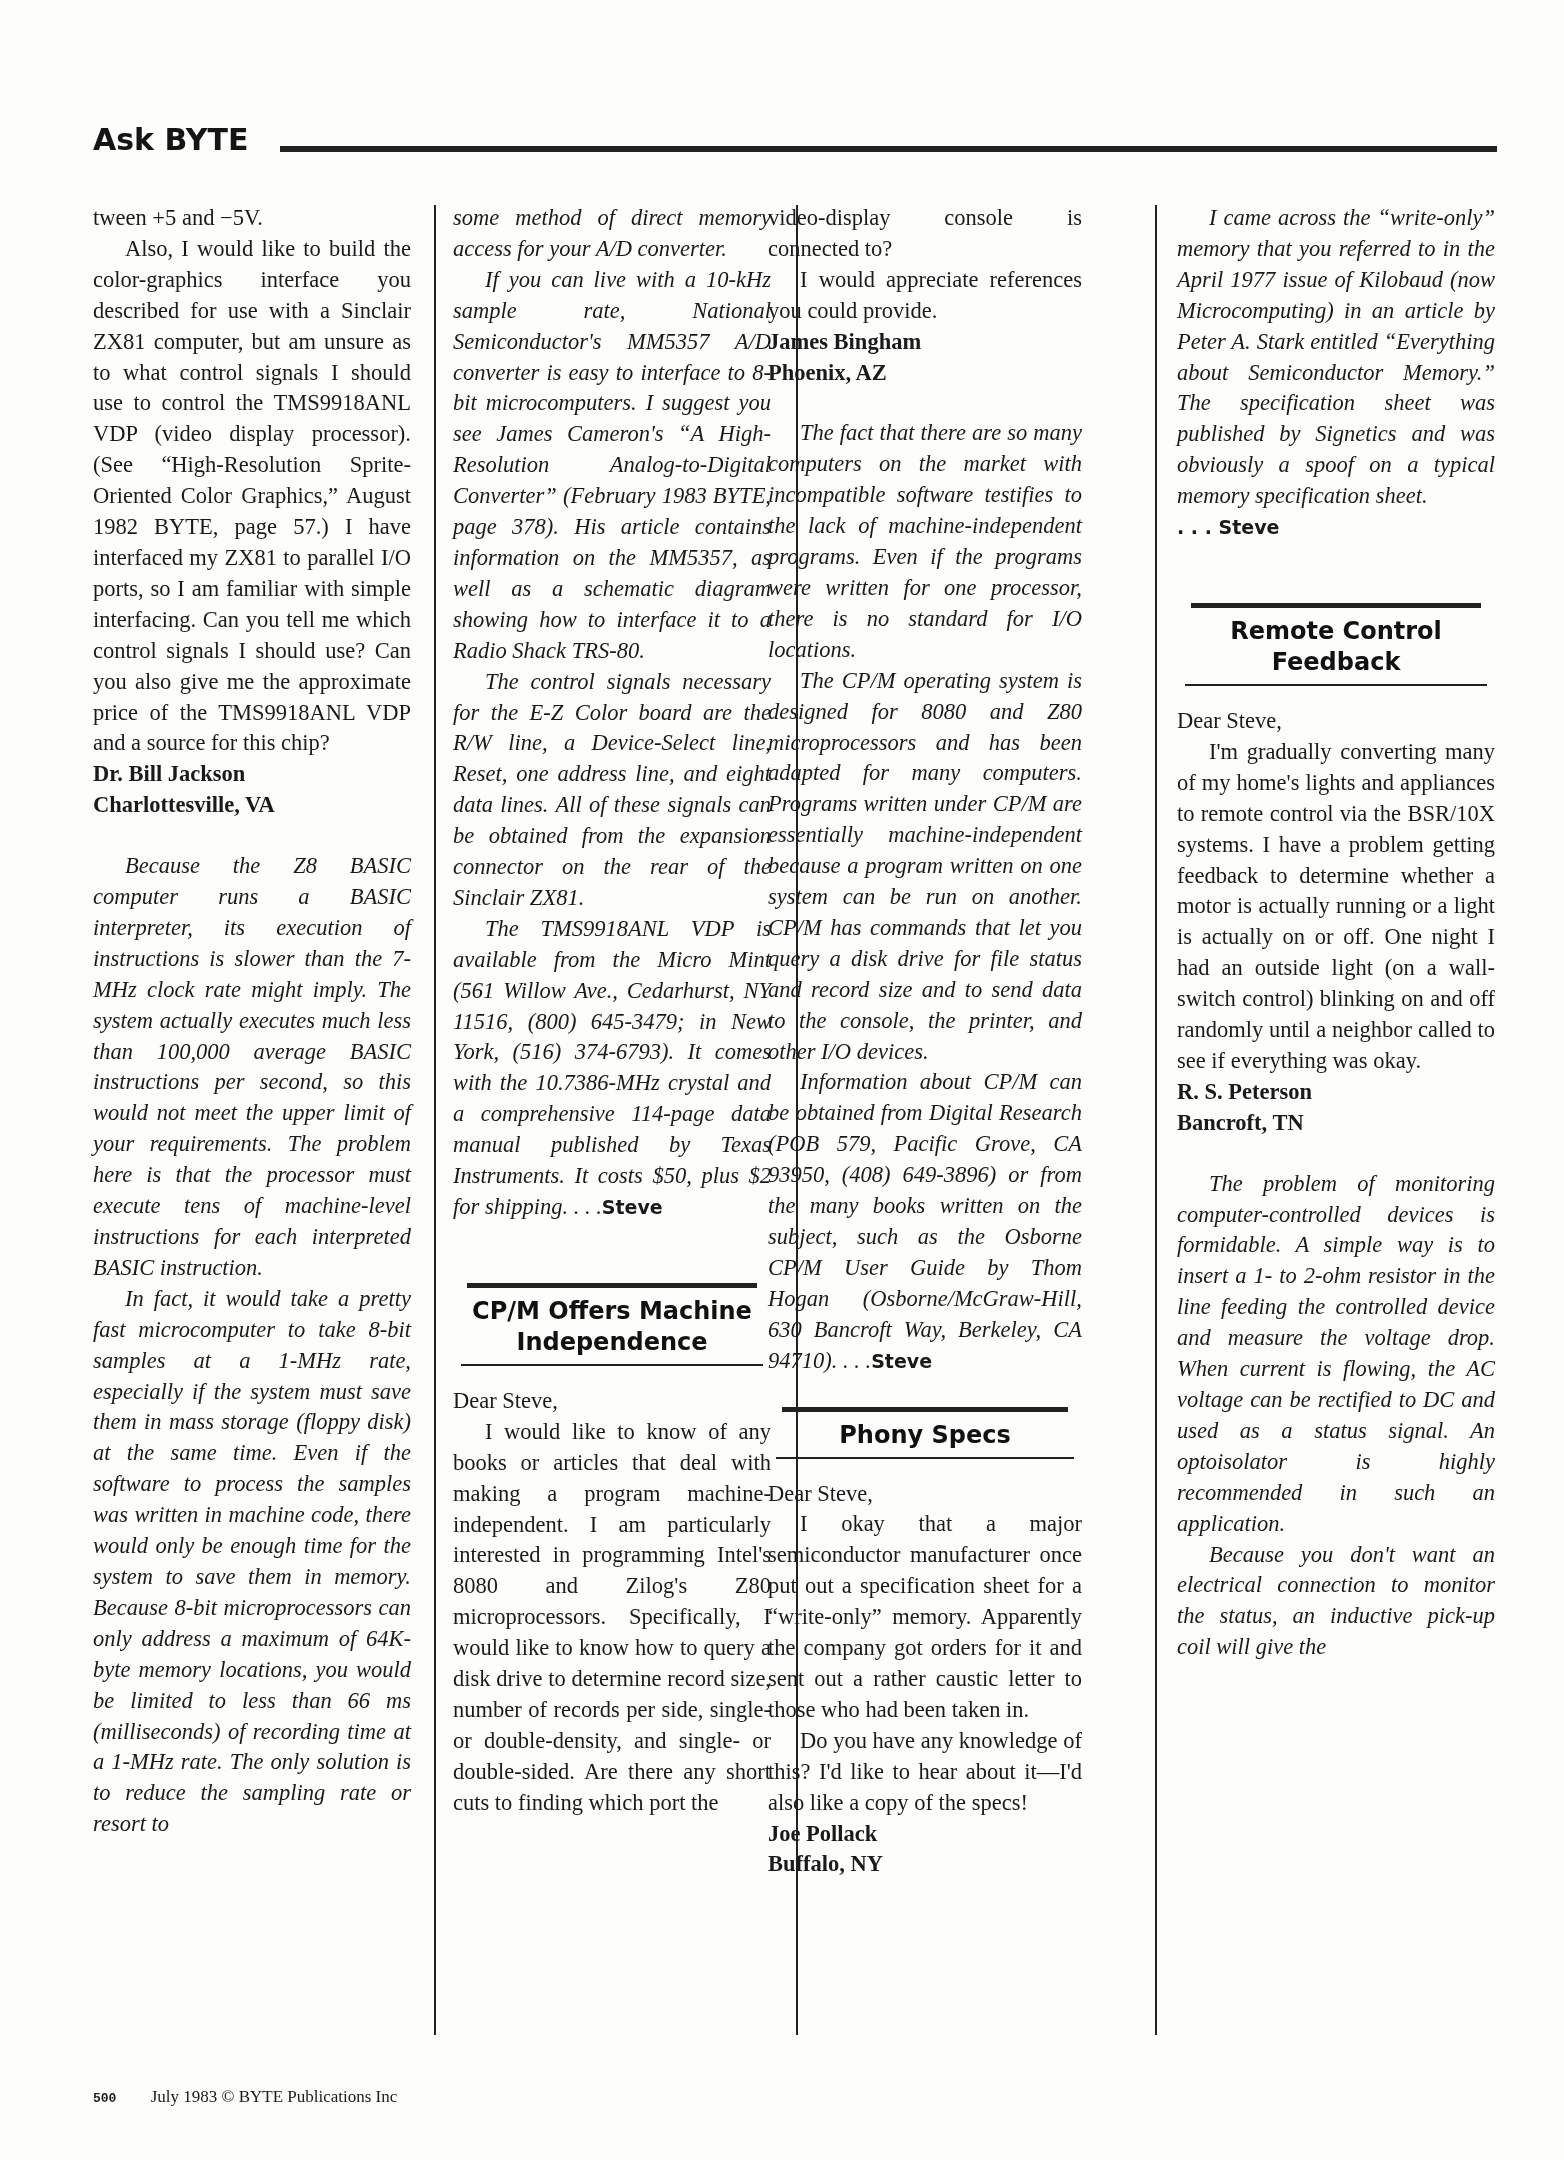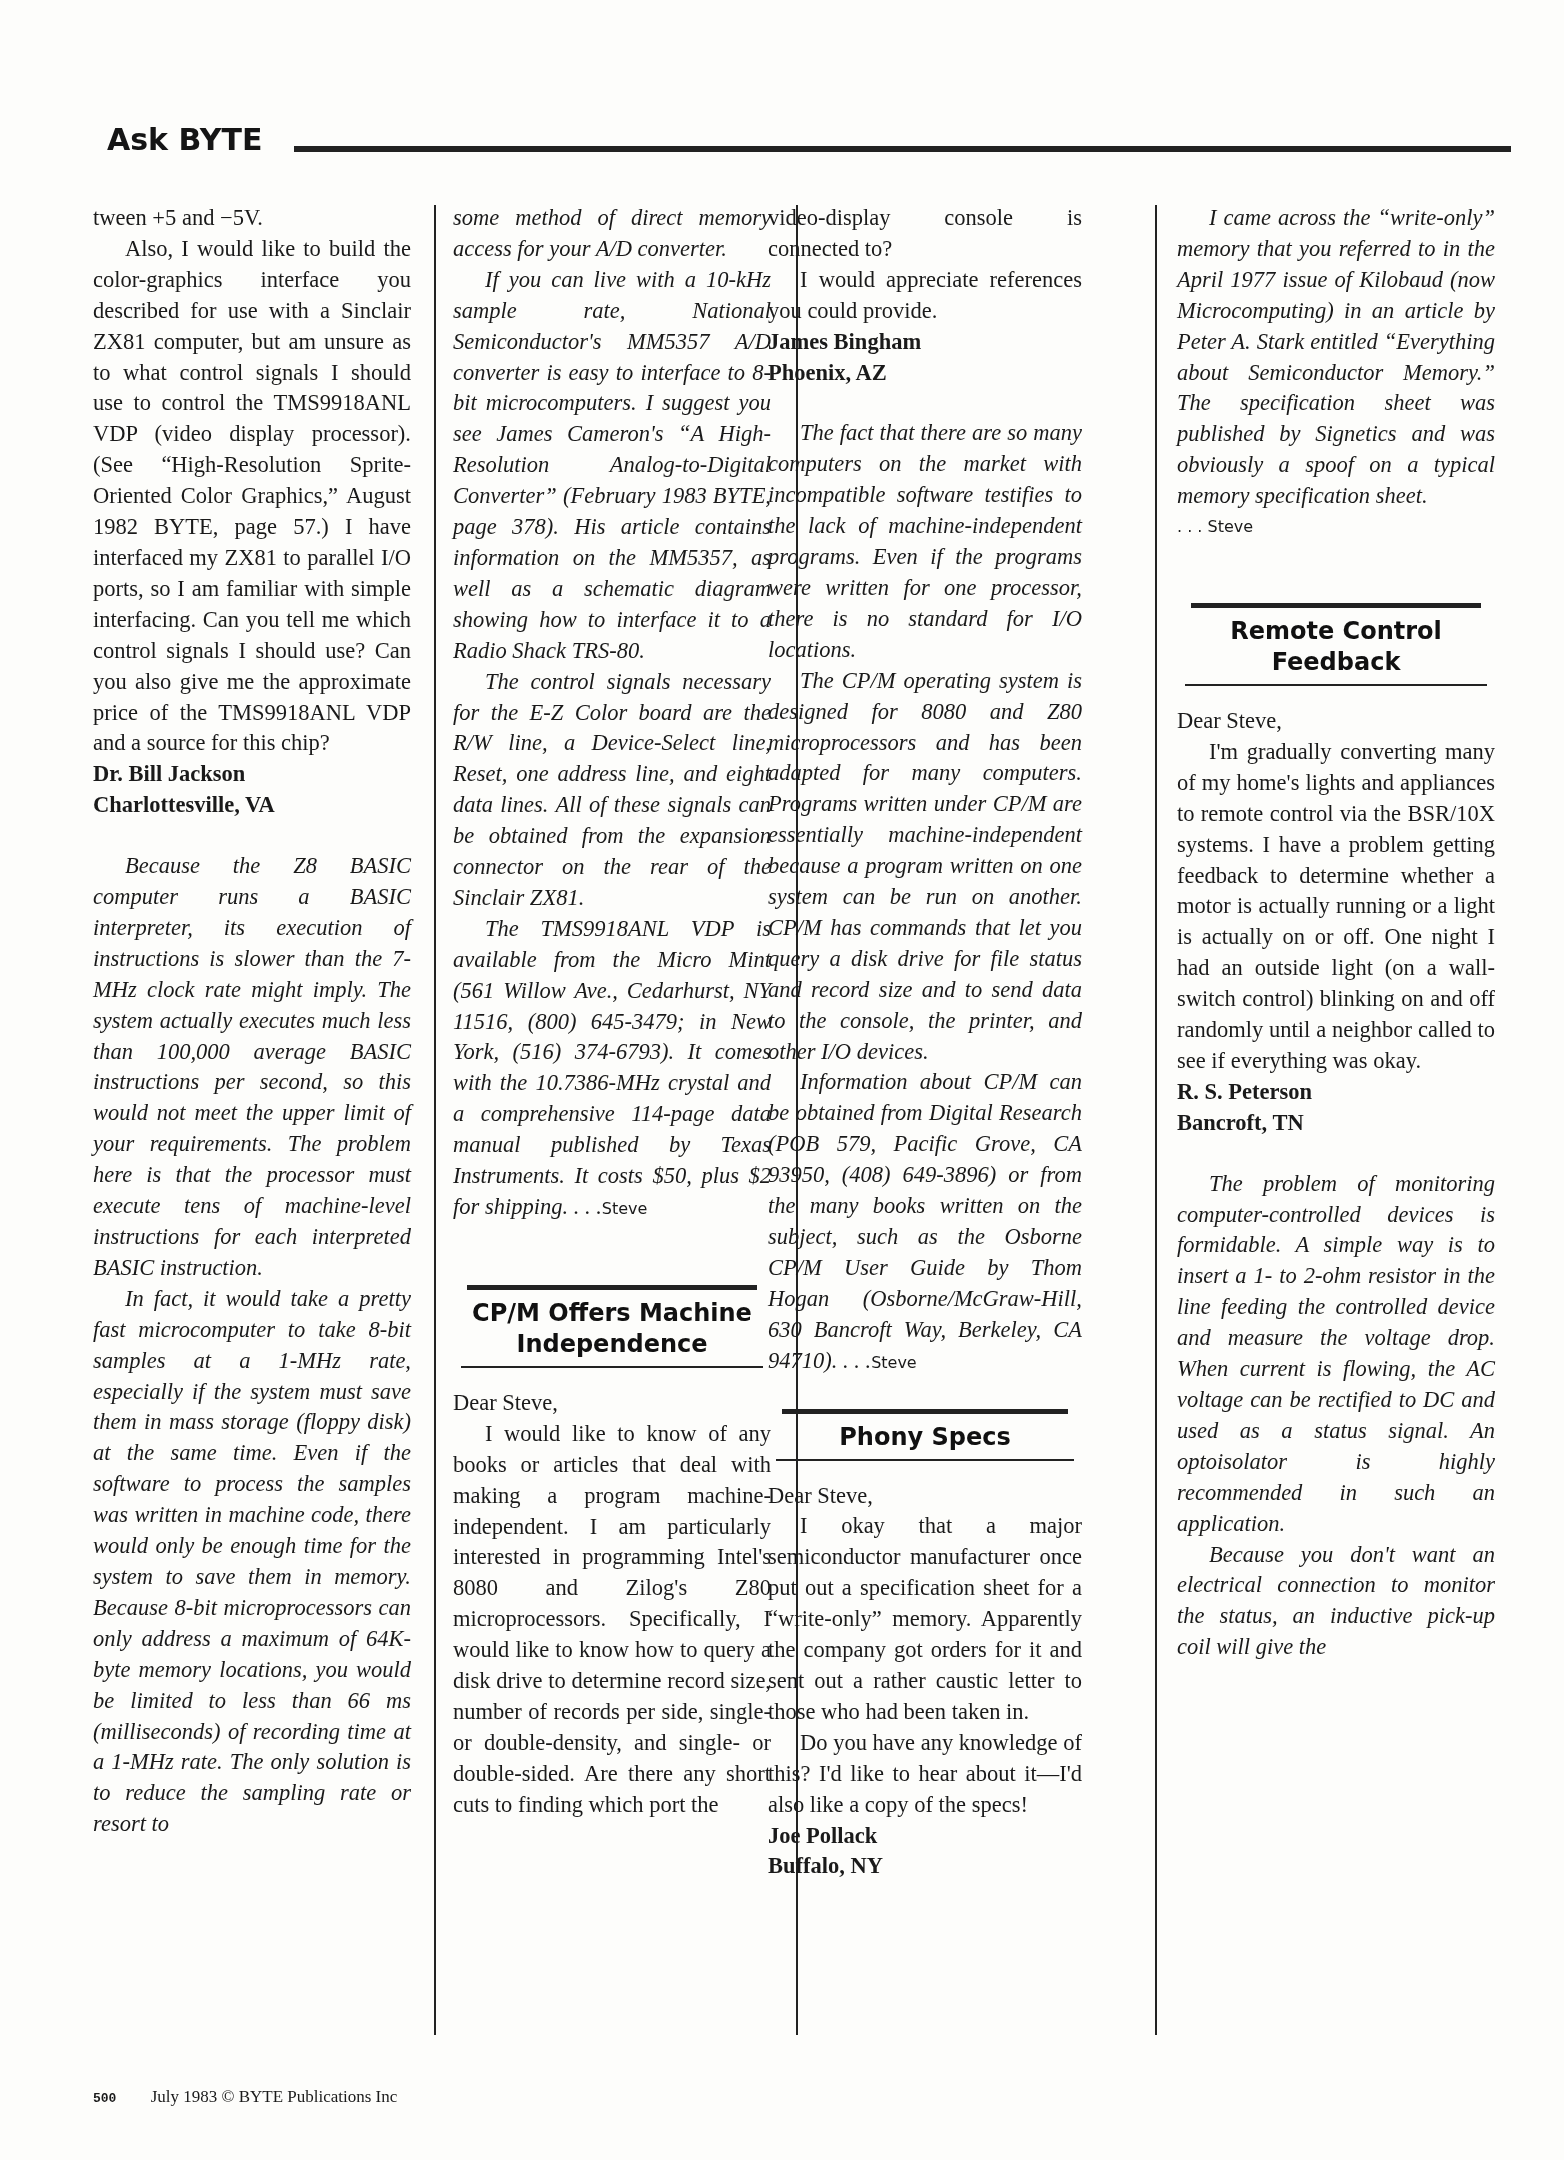--- a/index.html
+++ b/index.html
@@ -1,32 +1,32 @@
 <!DOCTYPE html>
 <html><head>
 <meta charset="utf-8">
 <style>
   html, body { margin:0; padding:0; background:#fdfdfb; }
   body { width:1564px; height:2160px; position:relative; overflow:hidden; color:#1a1a1a;
          font-family:"Liberation Serif", "DejaVu Serif", serif; }
-  .header { position:absolute; left:107px; top:120px; width:1404px; height:40px; }
+  .header { position:absolute; left:93px; top:120px; width:1404px; height:40px; }
   .header .title { position:absolute; left:0; top:0; font-family:"DejaVu Sans", sans-serif; font-weight:bold;
                    font-size:30px; letter-spacing:0px; line-height:40px; color:#151515; }
   .header .rule { position:absolute; left:187px; right:0; top:26px; height:6px; background:#222; }
   .col { position:absolute; top:203px; font-size:22.5px; line-height:30.9px; text-align:justify; }
   .c1 { left:93px; width:318px; }
   .c2 { left:453px; width:318px; }
   .c3 { left:768px; width:314px; }
   .c4 { left:1177px; width:318px; }
   .divider { position:absolute; width:2px; background:#222; }
   p { margin:0; }
   .ind { text-indent:32px; }
   .it { font-style:italic; }
   .sig { font-weight:bold; font-family:"Liberation Serif", serif; }
-  .steve { font-family:"DejaVu Sans", sans-serif; font-weight:normal; font-style:normal; font-size:16px; }
+  .steve { font-family:"DejaVu Sans", sans-serif; font-weight:bold; font-style:normal; font-size:19px; }
   .gap { height:30px; }
   .gap2 { height:60px; }
   .heading { margin:0 4px 20px 4px; text-align:center; }
   .heading .top { border-top:5px solid #222; margin:0 10px; }
   .heading .htxt { font-family:"DejaVu Sans", sans-serif; font-weight:bold; font-size:24px; line-height:31px; padding:8px 0 6px; color:#111; }
   .heading .bot { border-top:2.5px solid #222; margin:0 4px; }
   .footer { position:absolute; left:93px; top:2087px; font-size:17px; }
   .footer .pg { font-family:Liberation Mono, monospace; font-weight:bold; font-size:13px; margin-right:30px; }
 </style>
 </head>

